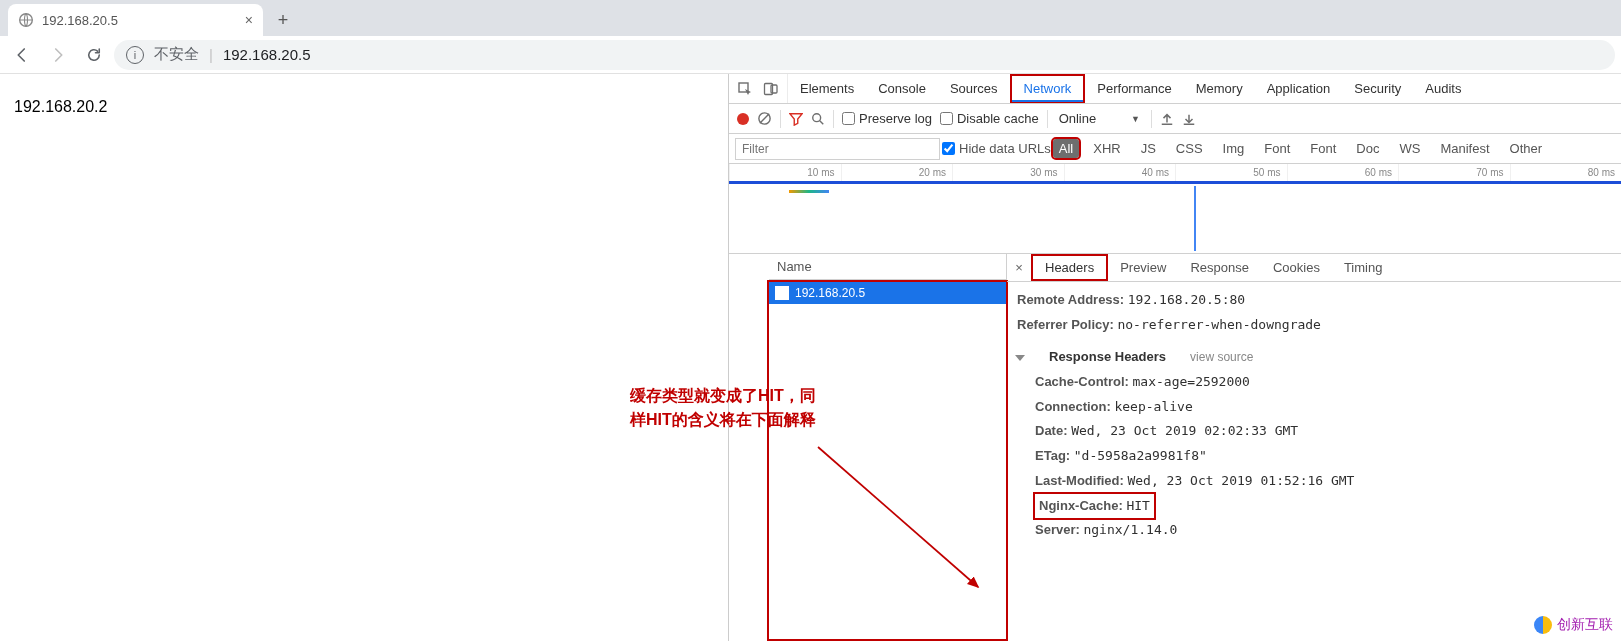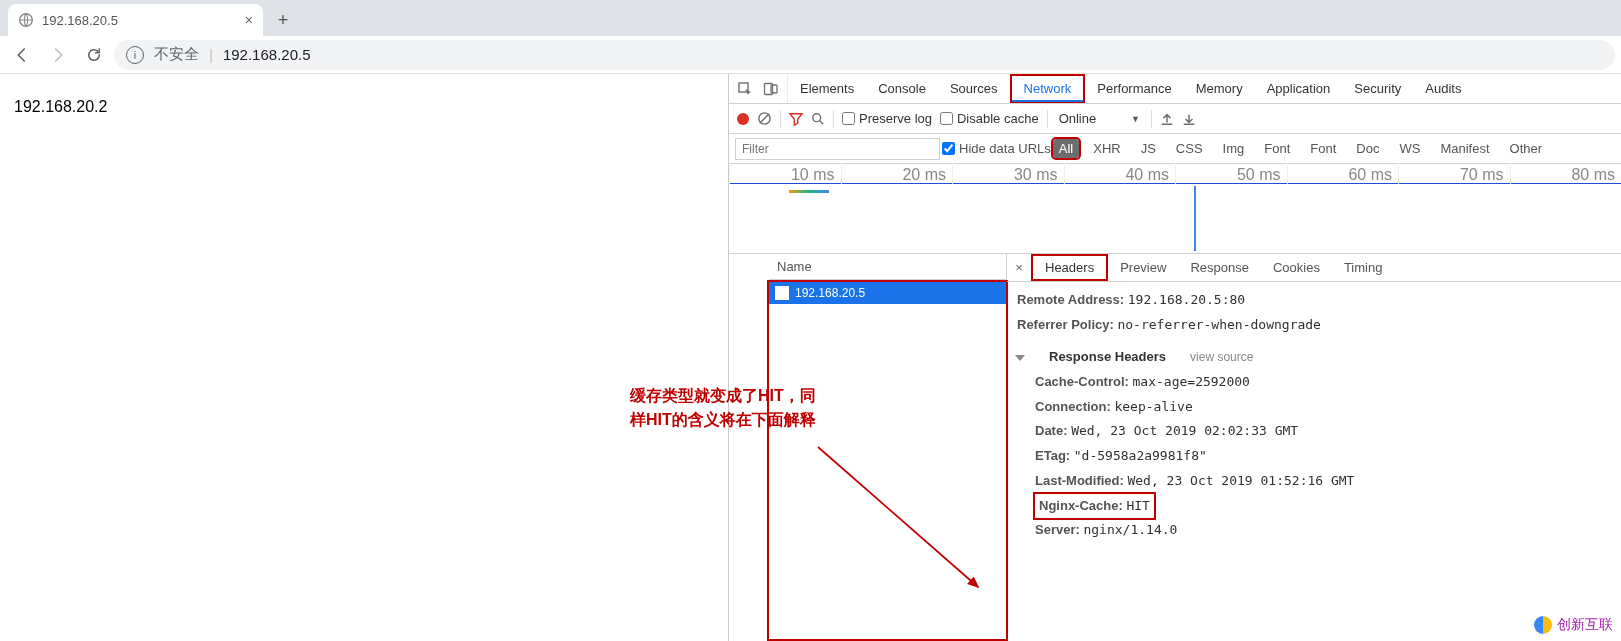--- a/index.html
+++ b/index.html
@@ -48,21 +48,21 @@
   .caret { font-size: 9px; color: #555; }
 
   .dt-filterbar { height: 30px; border-bottom: 1px solid #d0d0d0; display: flex; align-items: center; gap: 2px; padding: 0 6px; font-size: 13px; color: #555; }
   .dt-filterbar input[type=text] { width: 205px; height: 22px; border: 1px solid #d0d0d0; padding: 0 6px; font-size: 12px; color: #888; }
   .hd-chk { display: flex; align-items: center; gap: 4px; }
   .pill { padding: 2px 6px; border-radius: 3px; }
   .pill.active { background: #6e6e6e; color: #fff; }
   .pill.boxed { outline: 2px solid #c00000; }
 
   .dt-timeline { height: 90px; border-bottom: 1px solid #d0d0d0; display: flex; flex-direction: column; }
-  .ticks { height: 20px; display: flex; font-size: 16px; color: #888; border-bottom: 1px solid #1d4ed8; align-items: center; }
+  .ticks { height: 20px; display: flex; font-size: 10px; color: #888; border-bottom: 3px solid #1d4ed8; }
   .tick { flex: 1; text-align: right; padding-right: 6px; padding-top: 3px; border-left: 1px solid #f0f0f0; }
   .wave { flex: 1; position: relative; }
   .wave .bar1 { position: absolute; left: 60px; top: 6px; width: 40px; height: 3px; background: linear-gradient(90deg,#f29900,#1db688,#4285f4); }
   .wave .line { position: absolute; left: 465px; top: 2px; bottom: 2px; width: 2px; background: #4285f4; }
 
   .dt-main { flex: 1; display: flex; min-height: 0; }
   .reqlist { width: 278px; border-right: 1px solid #d0d0d0; display: flex; flex-direction: column; padding-left: 40px; }
   .reqhead { height: 26px; border-bottom: 1px solid #d0d0d0; display: flex; align-items: center; padding: 0 8px; font-size: 13px; color: #555; }
   .reqitems { flex: 1; }
   .reqitem { height: 22px; display: flex; align-items: center; gap: 6px; padding: 0 6px; font-size: 12px; background: #1a73e8; color: #fff; }

